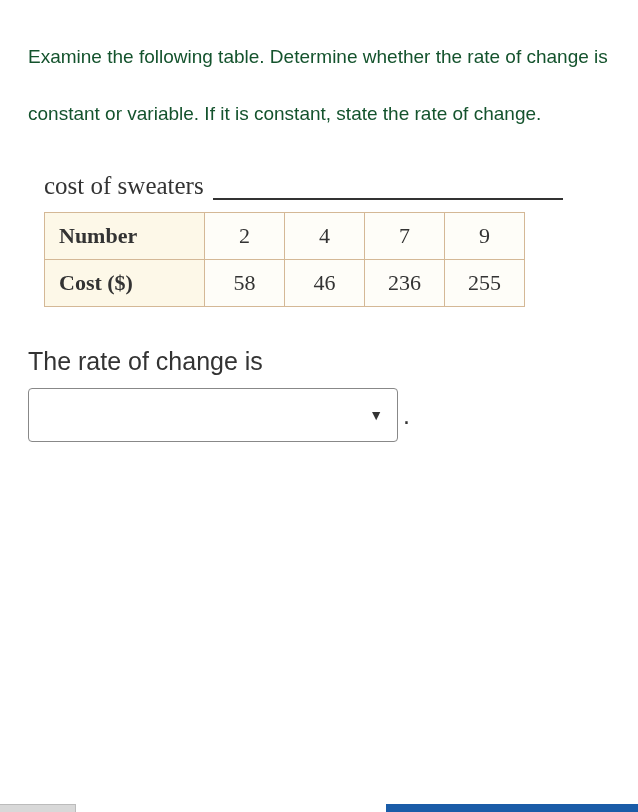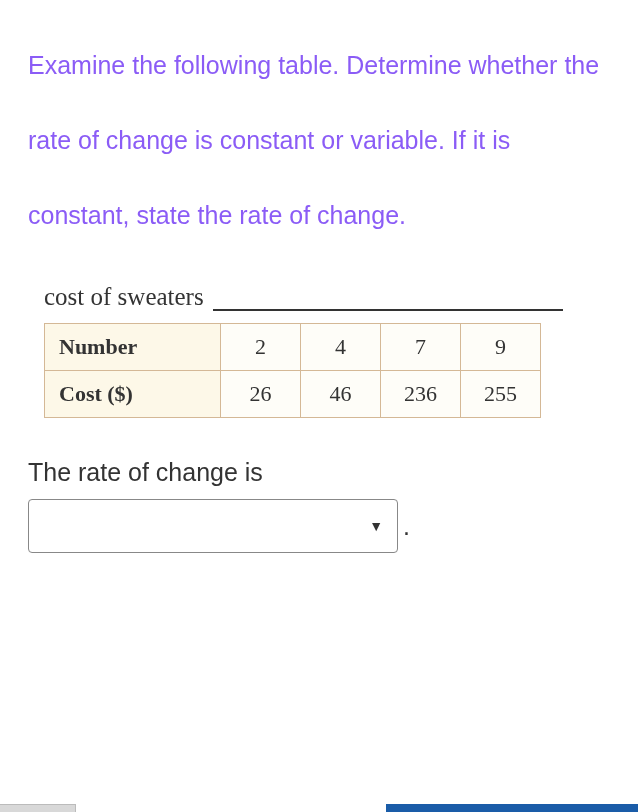--- a/index.html
+++ b/index.html
@@ -10,23 +10,23 @@
     body {
       width: 638px;
       height: 812px;
       font-family: Arial, Helvetica, sans-serif;
       color: #333;
       padding: 28px;
       background: #fff;
       position: relative;
     }
     .question-text {
-      font-size: 25px;
+      font-size: 19px;
       line-height: 3.0;
-      color: #8b5cf6;
+      color: #14532d;
       margin-bottom: 30px;
     }
     .table-container {
       margin-left: 8px;
       margin-bottom: 40px;
     }
     .table-title {
       font-size: 25px;
       color: #333;
       font-family: Georgia, serif;
@@ -51,21 +51,21 @@
       padding: 10px 14px;
       text-align: center;
       font-size: 22px;
       background: #fefdf8;
       font-family: Georgia, serif;
     }
     .data-table th {
       background: #fdf8e8;
       text-align: left;
       font-weight: bold;
-      width: 176px;
+      width: 160px;
       padding-left: 14px;
     }
     .data-table td {
       width: 80px;
     }
     .answer-section {
       margin-top: 40px;
     }
     .answer-text {
       font-size: 25px;
@@ -135,21 +135,21 @@
     <tbody>
         <tr>
       <th>Number</th>
       <td>2</td>
       <td>4</td>
       <td>7</td>
       <td>9</td>
     </tr>
     <tr>
       <th>Cost ($)</th>
-      <td>26</td>
+      <td>58</td>
       <td>46</td>
       <td>236</td>
       <td>255</td>
     </tr>
   </tbody>
     </table>
 </div>
 
 <div class="answer-section">
   <div class="answer-text">The rate of change is</div>

